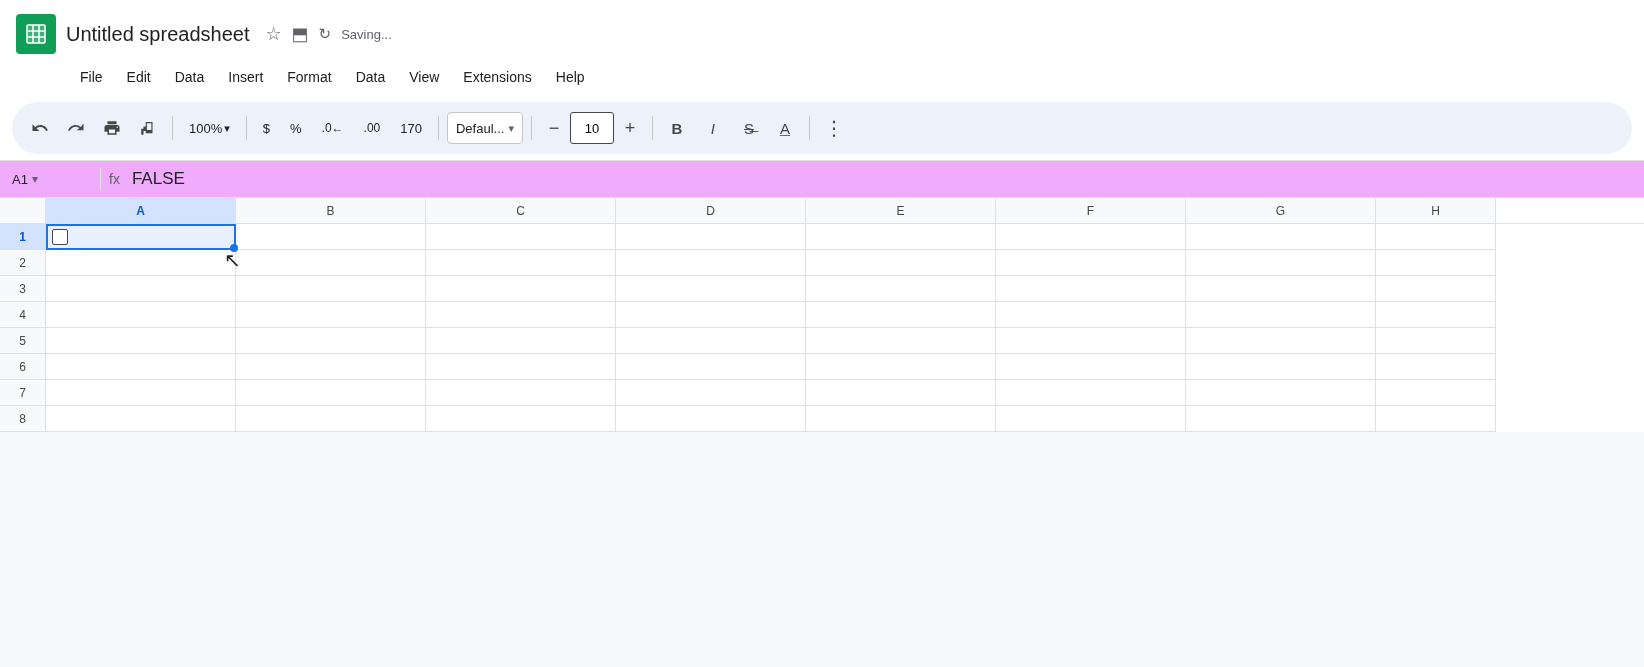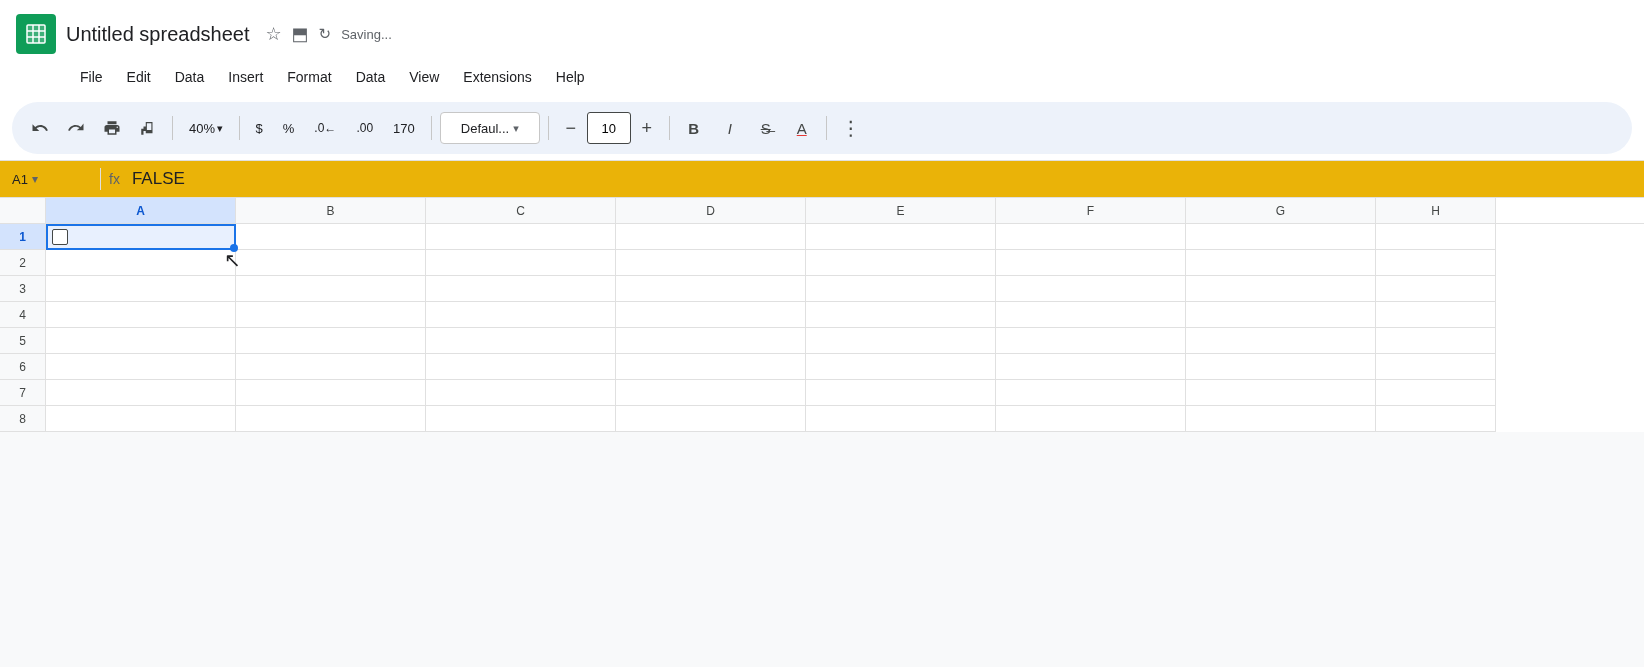--- a/index.html
+++ b/index.html
@@ -120,21 +120,21 @@
       cursor: pointer;
       font-size: 13px;
       color: #202124;
       display: flex;
       align-items: center;
       justify-content: center;
     }
     #font-dropdown {
       display: flex;
       align-items: center;
-      padding: 0 20px;
+      padding: 0 8px;
       height: 32px;
       border: 1px solid #c7c7c7;
       border-radius: 4px;
       cursor: pointer;
       gap: 4px;
       font-size: 13px;
       background: #fff;
     }
     #font-size-area {
       display: flex;
@@ -164,21 +164,21 @@
     }
     #bold-btn { font-weight: 700; font-size: 15px; }
     #italic-btn { font-style: italic; font-size: 15px; }
     #more-btn { font-size: 20px; }
 
     
     #formula-bar {
       display: flex;
       align-items: center;
       padding: 4px 12px;
-      background: #eab308;
+      background: #f0abfc;
       height: 38px;
       border-top: 1px solid #e0e0e0;
       border-bottom: 1px solid #e0e0e0;
       gap: 8px;
     }
     #cell-ref-box {
       display: flex;
       align-items: center;
       gap: 4px;
       min-width: 80px;
@@ -394,21 +394,21 @@
           <path d="M19 8H5c-1.66 0-3 1.34-3 3v6h4v4h12v-4h4v-6c0-1.66-1.34-3-3-3zm-3 11H8v-5h8v5zm3-7c-.55 0-1-.45-1-1s.45-1 1-1 1 .45 1 1-.45 1-1 1zm-1-9H6v4h12V3z"></path>
         </svg>
     </div>
     <div class="toolbar-btn" title="Paint format">
       <svg width="18" height="18" viewBox="0 0 24 24" fill="#444746">
           <path d="M18 4H9v6H6v3H3v8h3v-5h3v3h9V4zm-1.5 10.5h-6v-9h6v9z"></path>
         </svg>
     </div>
     <div class="toolbar-divider"></div>
     <div class="toolbar-zoom">
-      <span>40%</span>
+      <span>100%</span>
       <span style="font-size:11px;">▾</span>
     </div>
     <div class="toolbar-divider"></div>
     <div class="toolbar-format-btn">$</div>
     <div class="toolbar-format-btn">%</div>
     <div class="toolbar-format-btn" style="font-size:12px;">.0←</div>
     <div class="toolbar-format-btn" style="font-size:12px;">.00</div>
     <div class="toolbar-format-btn">170</div>
     <div class="toolbar-divider"></div>
     <div id="font-dropdown">

